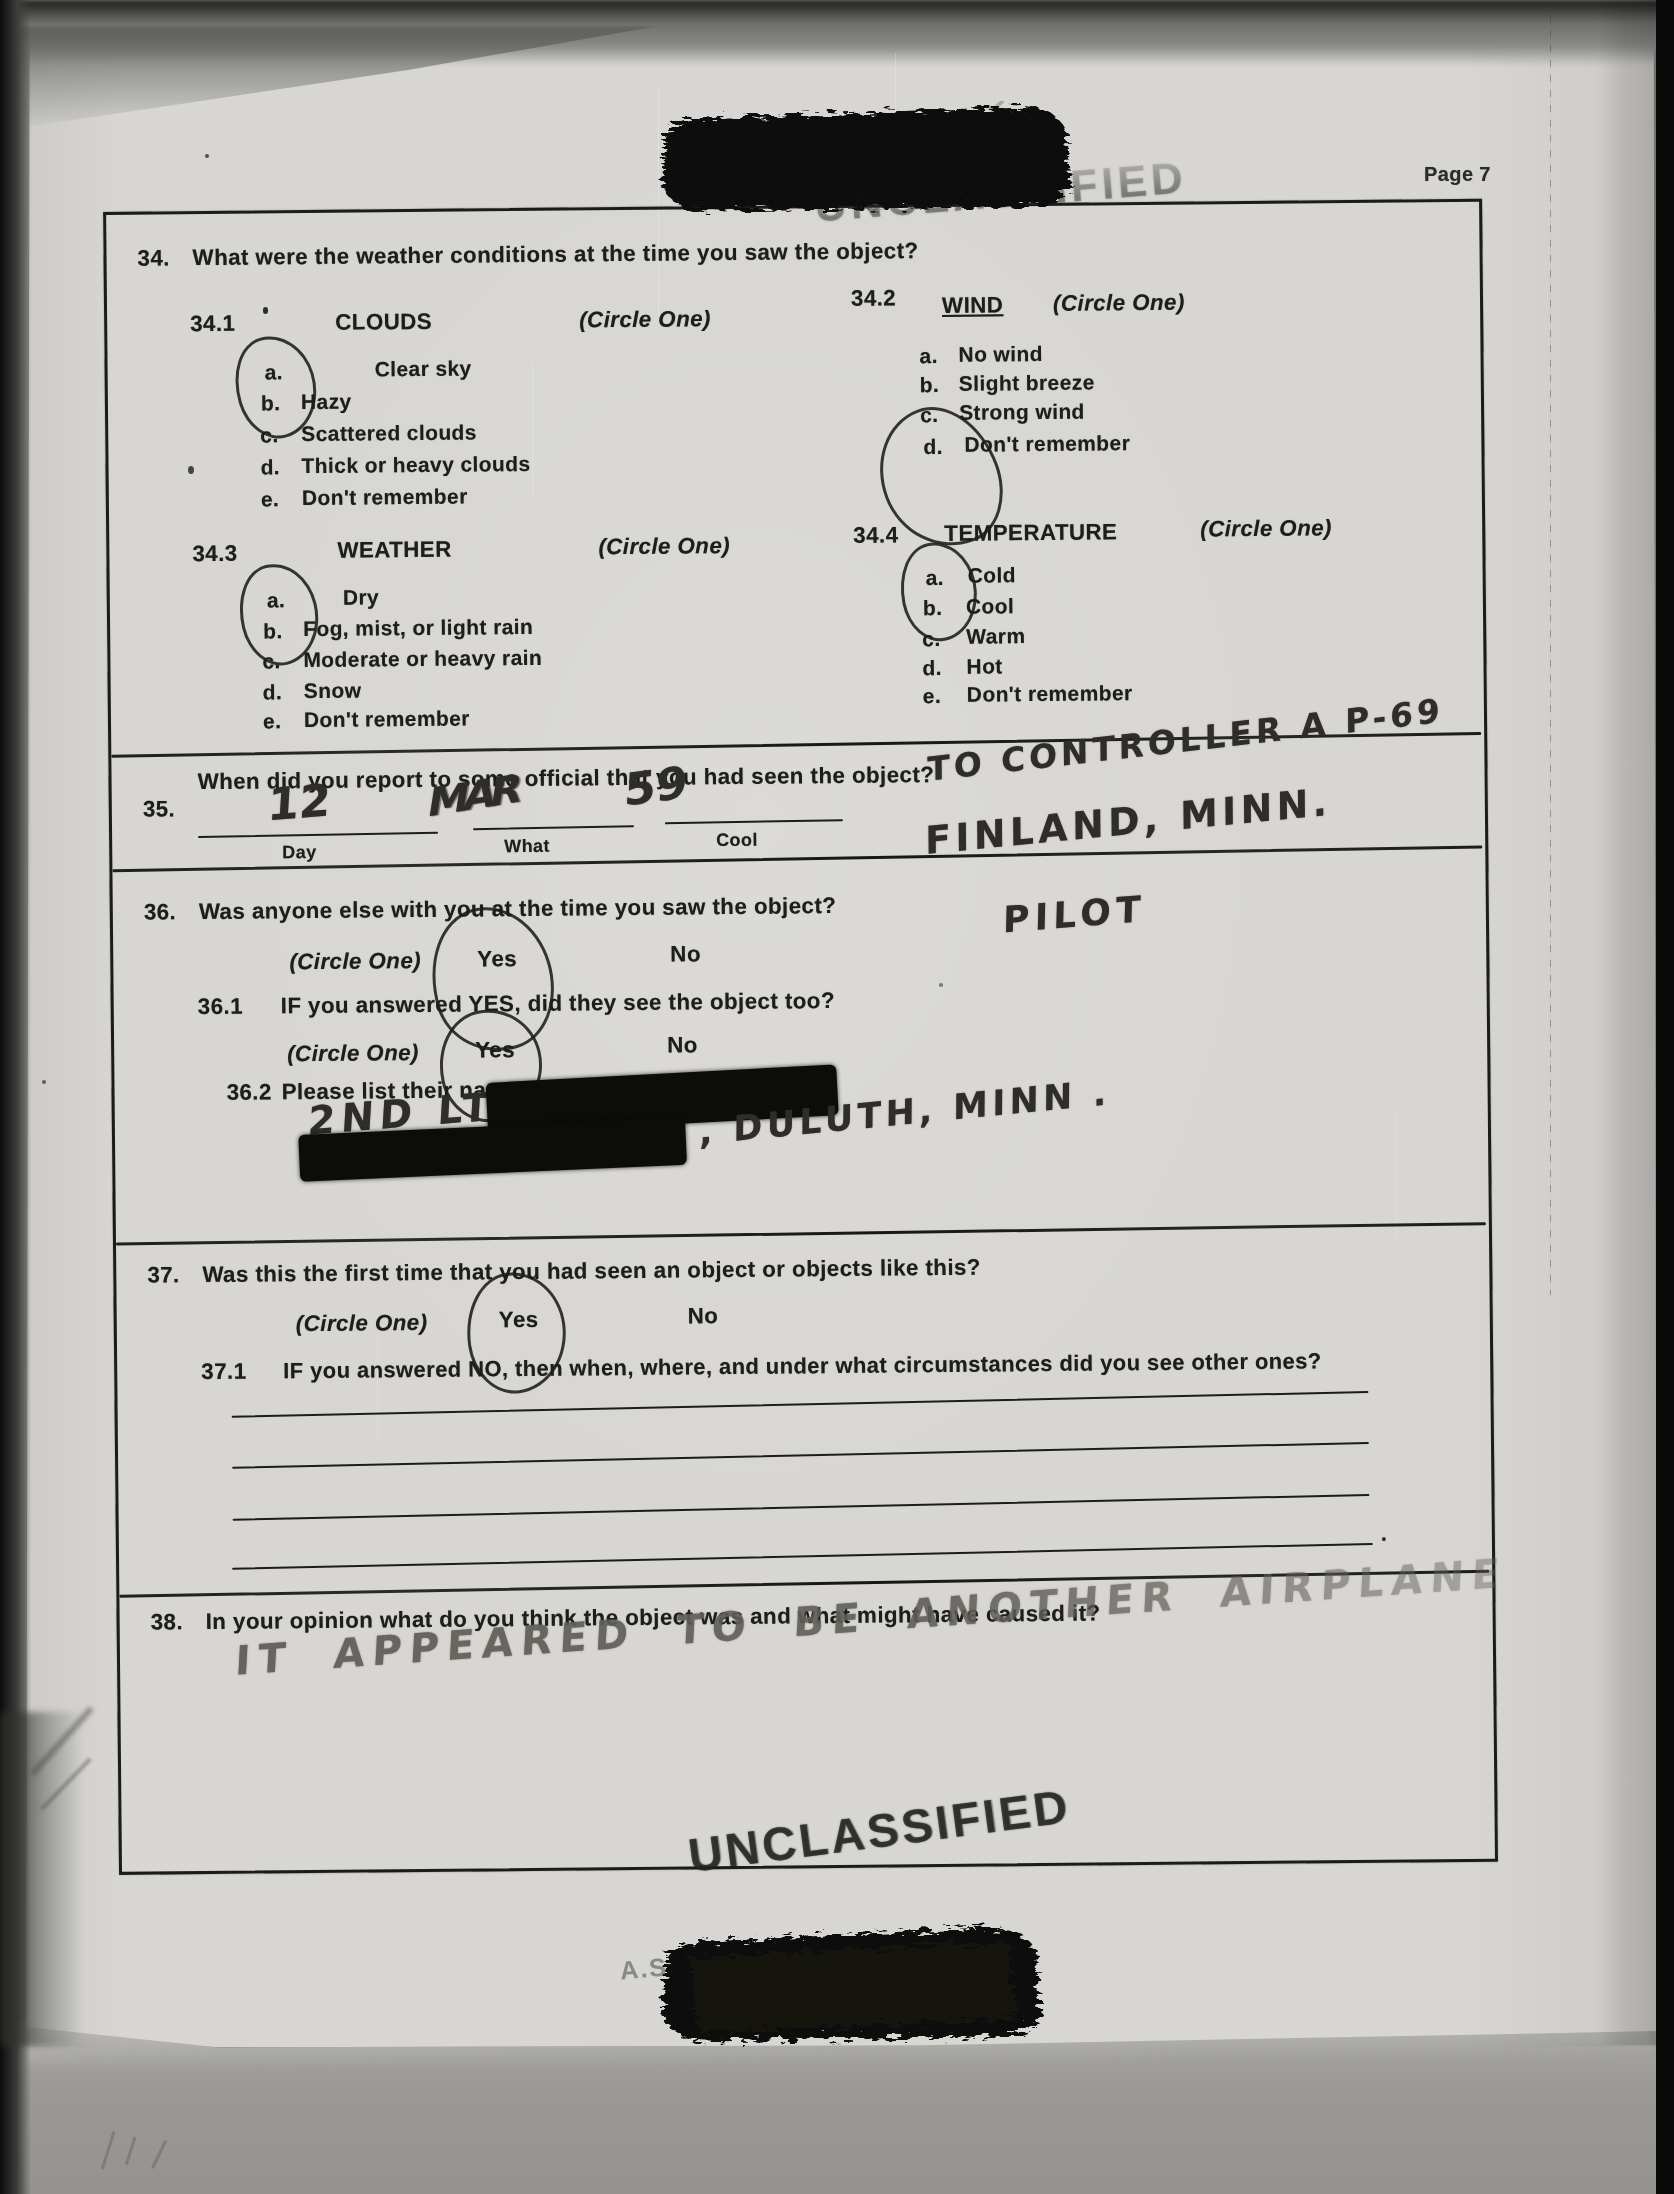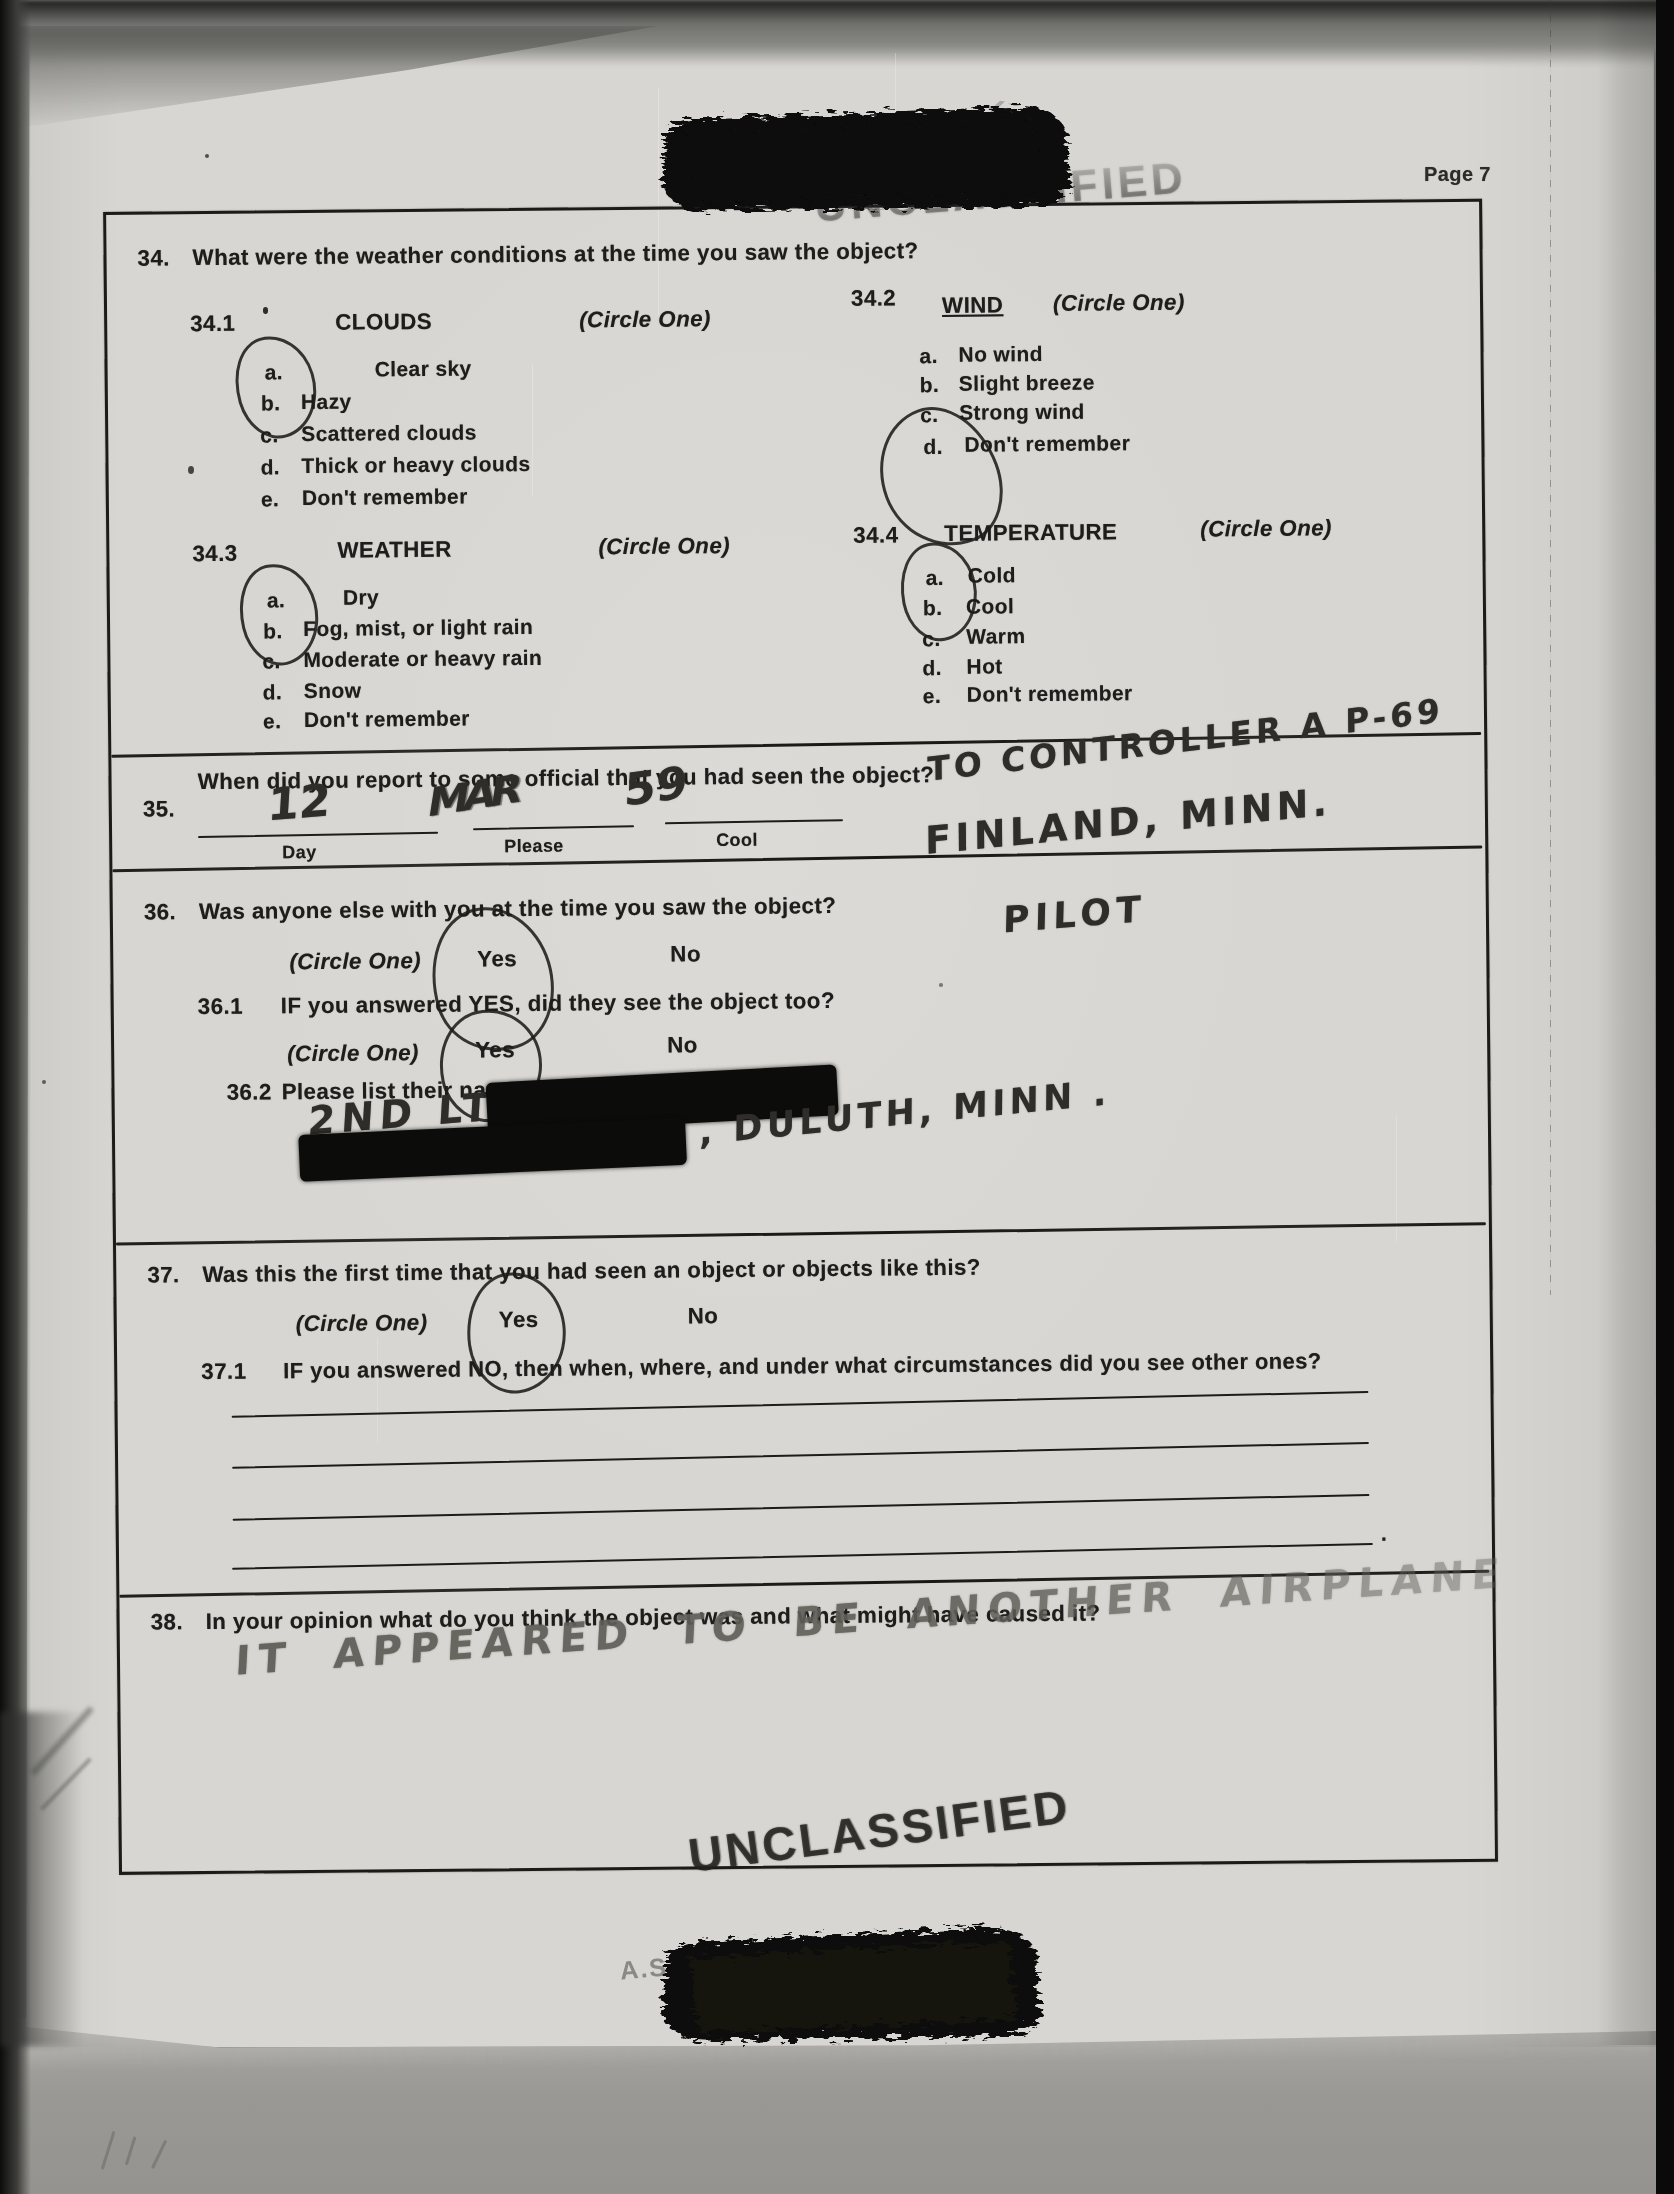--- a/index.html
+++ b/index.html
@@ -175,21 +175,21 @@
     <span class="abs print fs-o" style="left:926px;top:685px;">e.</span>
     <span class="abs print fs-o" style="left:970px;top:684px;">Don't remember</span>
     <div class="abs hand-circle" style="left:905px;top:543px;width:70px;height:93px;transform:rotate(-11deg);"></div>
 
     <span class="abs print fs-q" style="left:145px;top:763px;margin-top:27px;">35.</span>
     <span class="abs print fs-q" style="left:200px;top:763px;">When did you report to some official that you had seen the object?</span>
     <div class="abs u-line" style="left:200px;top:829px;width:240px;transform:rotate(-.5deg);"></div>
     <div class="abs u-line" style="left:475px;top:824px;width:161px;transform:rotate(-.5deg);"></div>
     <div class="abs u-line" style="left:667px;top:820px;width:178px;transform:rotate(-.5deg);"></div>
     <span class="abs print lbl" style="left:284px;top:837px;">Day</span>
-    <span class="abs print lbl" style="left:506px;top:833px;">Please</span>
+    <span class="abs print lbl" style="left:506px;top:833px;">What</span>
     <span class="abs print lbl" style="left:718px;top:829px;">Cool</span>
     <span class="abs hw" style="left:270px;top:771px;font-size:45px;transform:skewX(-8deg) rotate(-4deg);">12</span>
     <span class="abs hw" style="left:432px;top:769px;font-size:40px;transform:skewX(-18deg) rotate(-9deg);letter-spacing:-5.3px;text-shadow:1.8px 0.9px 0.9px rgba(45,43,40,.55),0 0 1.3px rgba(45,43,40,.6);">MAR</span>
     <span class="abs hw" style="left:627px;top:758px;font-size:45px;transform:skewX(-10deg) rotate(-7deg);">59</span>
     <span class="abs hw" style="left:930px;top:751px;font-size:33px;letter-spacing:4px;transform:rotate(-6deg) skewX(-6deg);transform-origin:left bottom;">TO CONTROLLER A P-69</span>
     <span class="abs hw" style="left:927px;top:820px;font-size:38px;letter-spacing:4.4px;transform:rotate(-5deg) skewX(-5deg);transform-origin:left bottom;">FINLAND, MINN.</span>
     <span class="abs hw" style="left:1004px;top:896px;font-size:36px;letter-spacing:5.3px;transform:rotate(-4deg) skewX(-6deg);">PILOT</span>
 
     <span class="abs print fs-q" style="left:145px;top:893px;">36.</span>
     <span class="abs print fs-q" style="left:200px;top:893px;">Was anyone else with you at the time you saw the object?</span>

